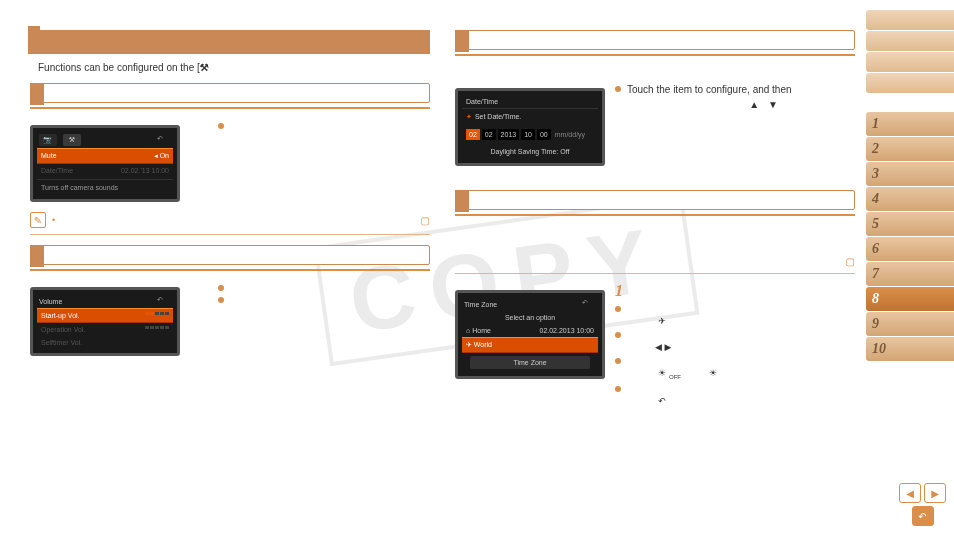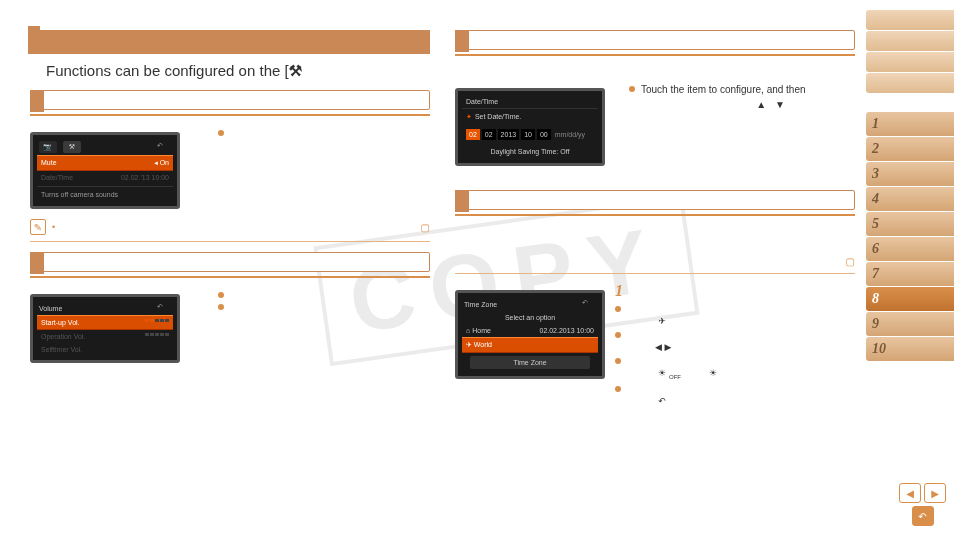--- a/index.html
+++ b/index.html
@@ -12,21 +12,21 @@
     
     .section-bar { height: 20px; background: #fff; border: 1px solid #c98856; border-radius: 2px; margin-bottom: 4px; position: relative; }
     .section-bar::before { content: ""; position: absolute; left: -1px; top: -1px; width: 14px; height: 22px; background: #c98856; }
     
     .big-bar { height: 24px; background: #c98856; margin-bottom: 6px; position: relative; }
     .big-bar::before { content: ""; position: absolute; left: -2px; top: -4px; width: 12px; height: 28px; background: #c98856; }
     
     .hr-line { height: 1px; background: #e8b582; margin: 2px 0 8px 0; }
     .hr-line.thick { height: 2px; background: #d98f4a; }
     
-    .intro-text { margin: 8px 16px; font-size: 15px; }
+    .intro-text { margin: 8px 8px; font-size: 10px; }
     .tools-icon { display: inline-block; font-weight: bold; }
     
     .lcd { width: 150px; background: #1a1a1a; border: 3px solid #555; border-radius: 3px; padding: 4px; color: #ccc; font-size: 7px; margin-top: 8px; }
     .lcd-header { display: flex; justify-content: space-between; align-items: center; padding: 2px; }
     .lcd-tabs { display: flex; gap: 6px; }
     .lcd-tab { width: 18px; height: 12px; background: #2a2a2a; border-radius: 2px; display: flex; align-items: center; justify-content: center; }
     .lcd-tab.active { background: #3a3a3a; }
     .lcd-back { width: 14px; height: 10px; color: #999; }
     .lcd-row { display: flex; justify-content: space-between; padding: 3px 4px; }
     .lcd-row.highlight { background: #d94e00; color: #fff; border-top: 1px solid #ff8833; border-bottom: 1px solid #aa3300; }
@@ -47,21 +47,21 @@
     .bullet-row { display: flex; align-items: flex-start; margin: 4px 0 4px 24px; }
     .bullet-dot { width: 6px; height: 6px; background: #d98f4a; border-radius: 50%; margin-right: 6px; margin-top: 2px; flex-shrink: 0; }
     
     .note-row { display: flex; align-items: center; margin: 10px 0 6px 0; gap: 6px; }
     .pencil-icon { width: 16px; height: 16px; border: 1px solid #d98f4a; color: #d98f4a; display: flex; align-items: center; justify-content: center; border-radius: 2px; font-size: 10px; }
     .book-icon { color: #d98f4a; font-size: 10px; }
     
     .step-num { color: #d98f4a; font-size: 16px; font-style: italic; font-weight: bold; font-family: Georgia, serif; }
     .step-row { display: flex; align-items: flex-start; gap: 10px; margin-top: 4px; }
     
-    .right-content { display: flex; gap: 24px; align-items: flex-start; margin-top: 24px; }
+    .right-content { display: flex; gap: 10px; align-items: flex-start; margin-top: 24px; }
     .right-text { flex: 1; font-size: 10px; }
     
     .nav-tabs { position: absolute; right: 0; top: 10px; width: 88px; }
     .nav-tab { height: 24px; background: linear-gradient(to bottom, #e8c5a0, #d4a574); margin-bottom: 1px; border-radius: 3px 0 0 3px; display: flex; align-items: center; padding-left: 6px; font-family: Georgia, serif; font-style: italic; font-size: 14px; color: #7a5a3a; font-weight: bold; }
     .nav-tab.blank { background: linear-gradient(to bottom, #f0d5b8, #e0bb90); height: 20px; }
     .nav-tab.active { background: linear-gradient(to bottom, #d98f4a, #c0732e); color: #fff; }
     
     .bottom-nav { position: absolute; right: 8px; bottom: 8px; display: flex; flex-direction: column; align-items: center; gap: 3px; }
     .nav-row { display: flex; gap: 3px; }
     .nav-btn { width: 22px; height: 20px; background: #fff; border: 1px solid #d98f4a; border-radius: 3px; display: flex; align-items: center; justify-content: center; color: #d98f4a; font-size: 10px; cursor: pointer; }

